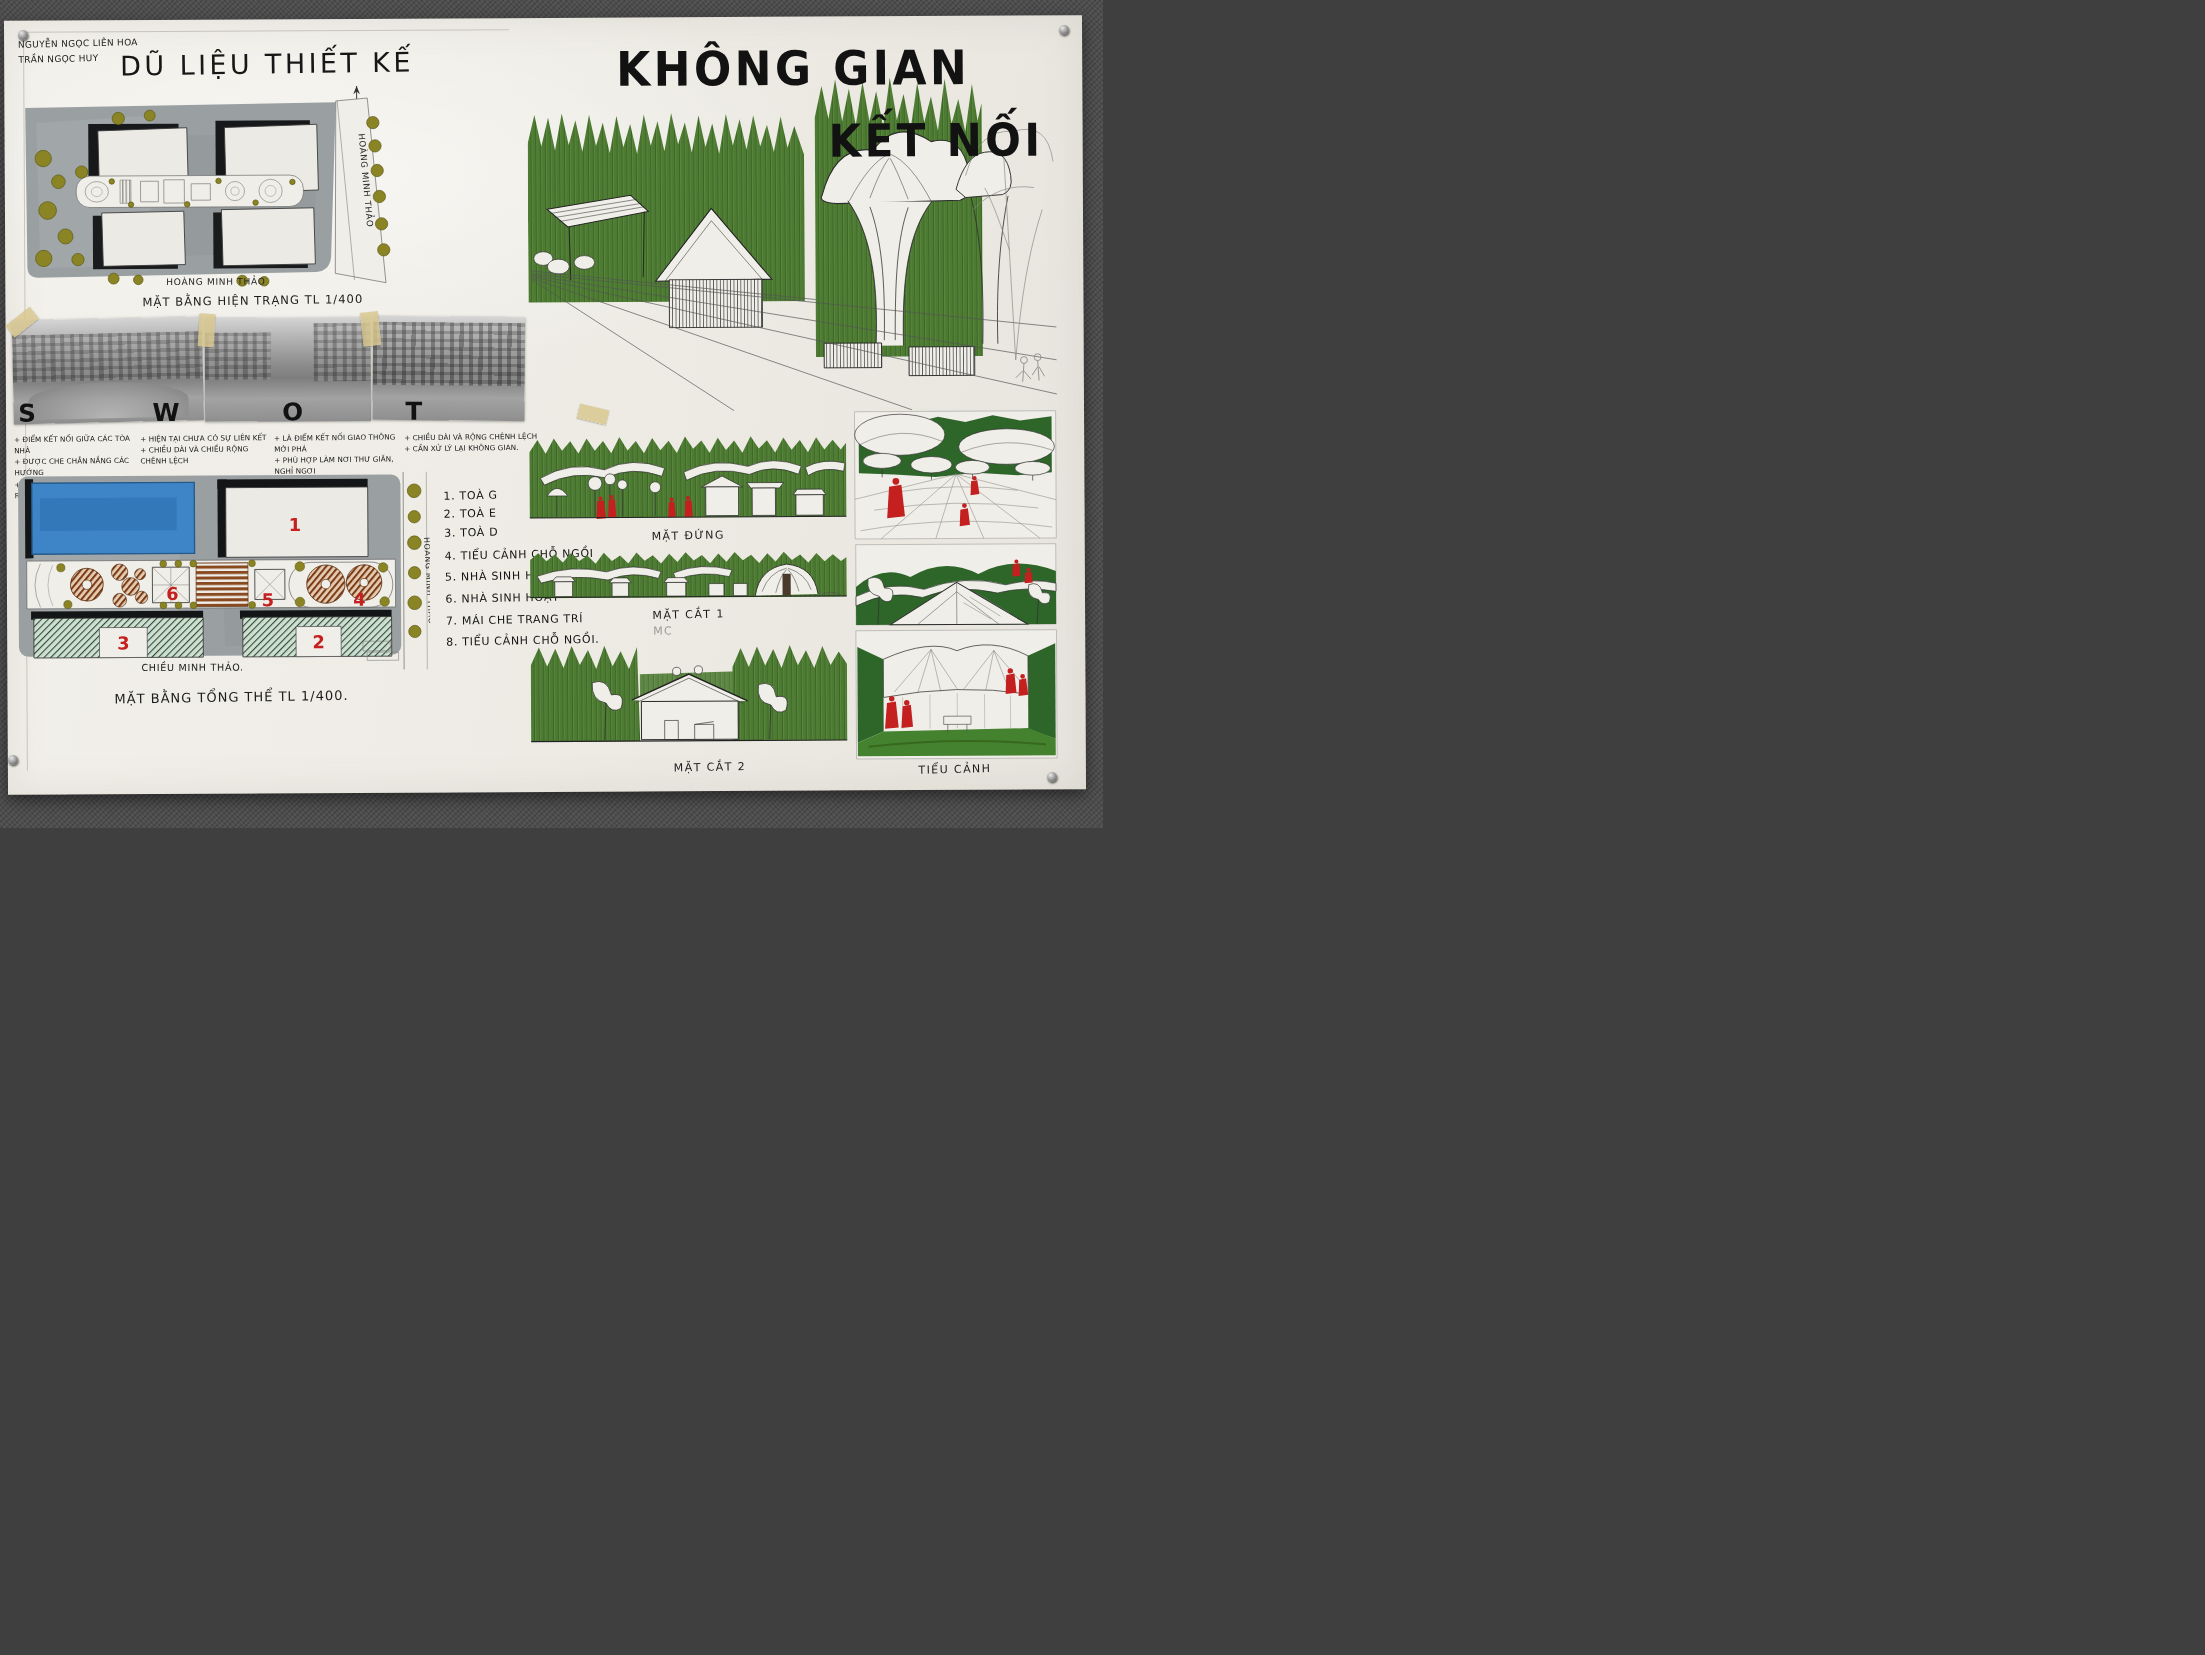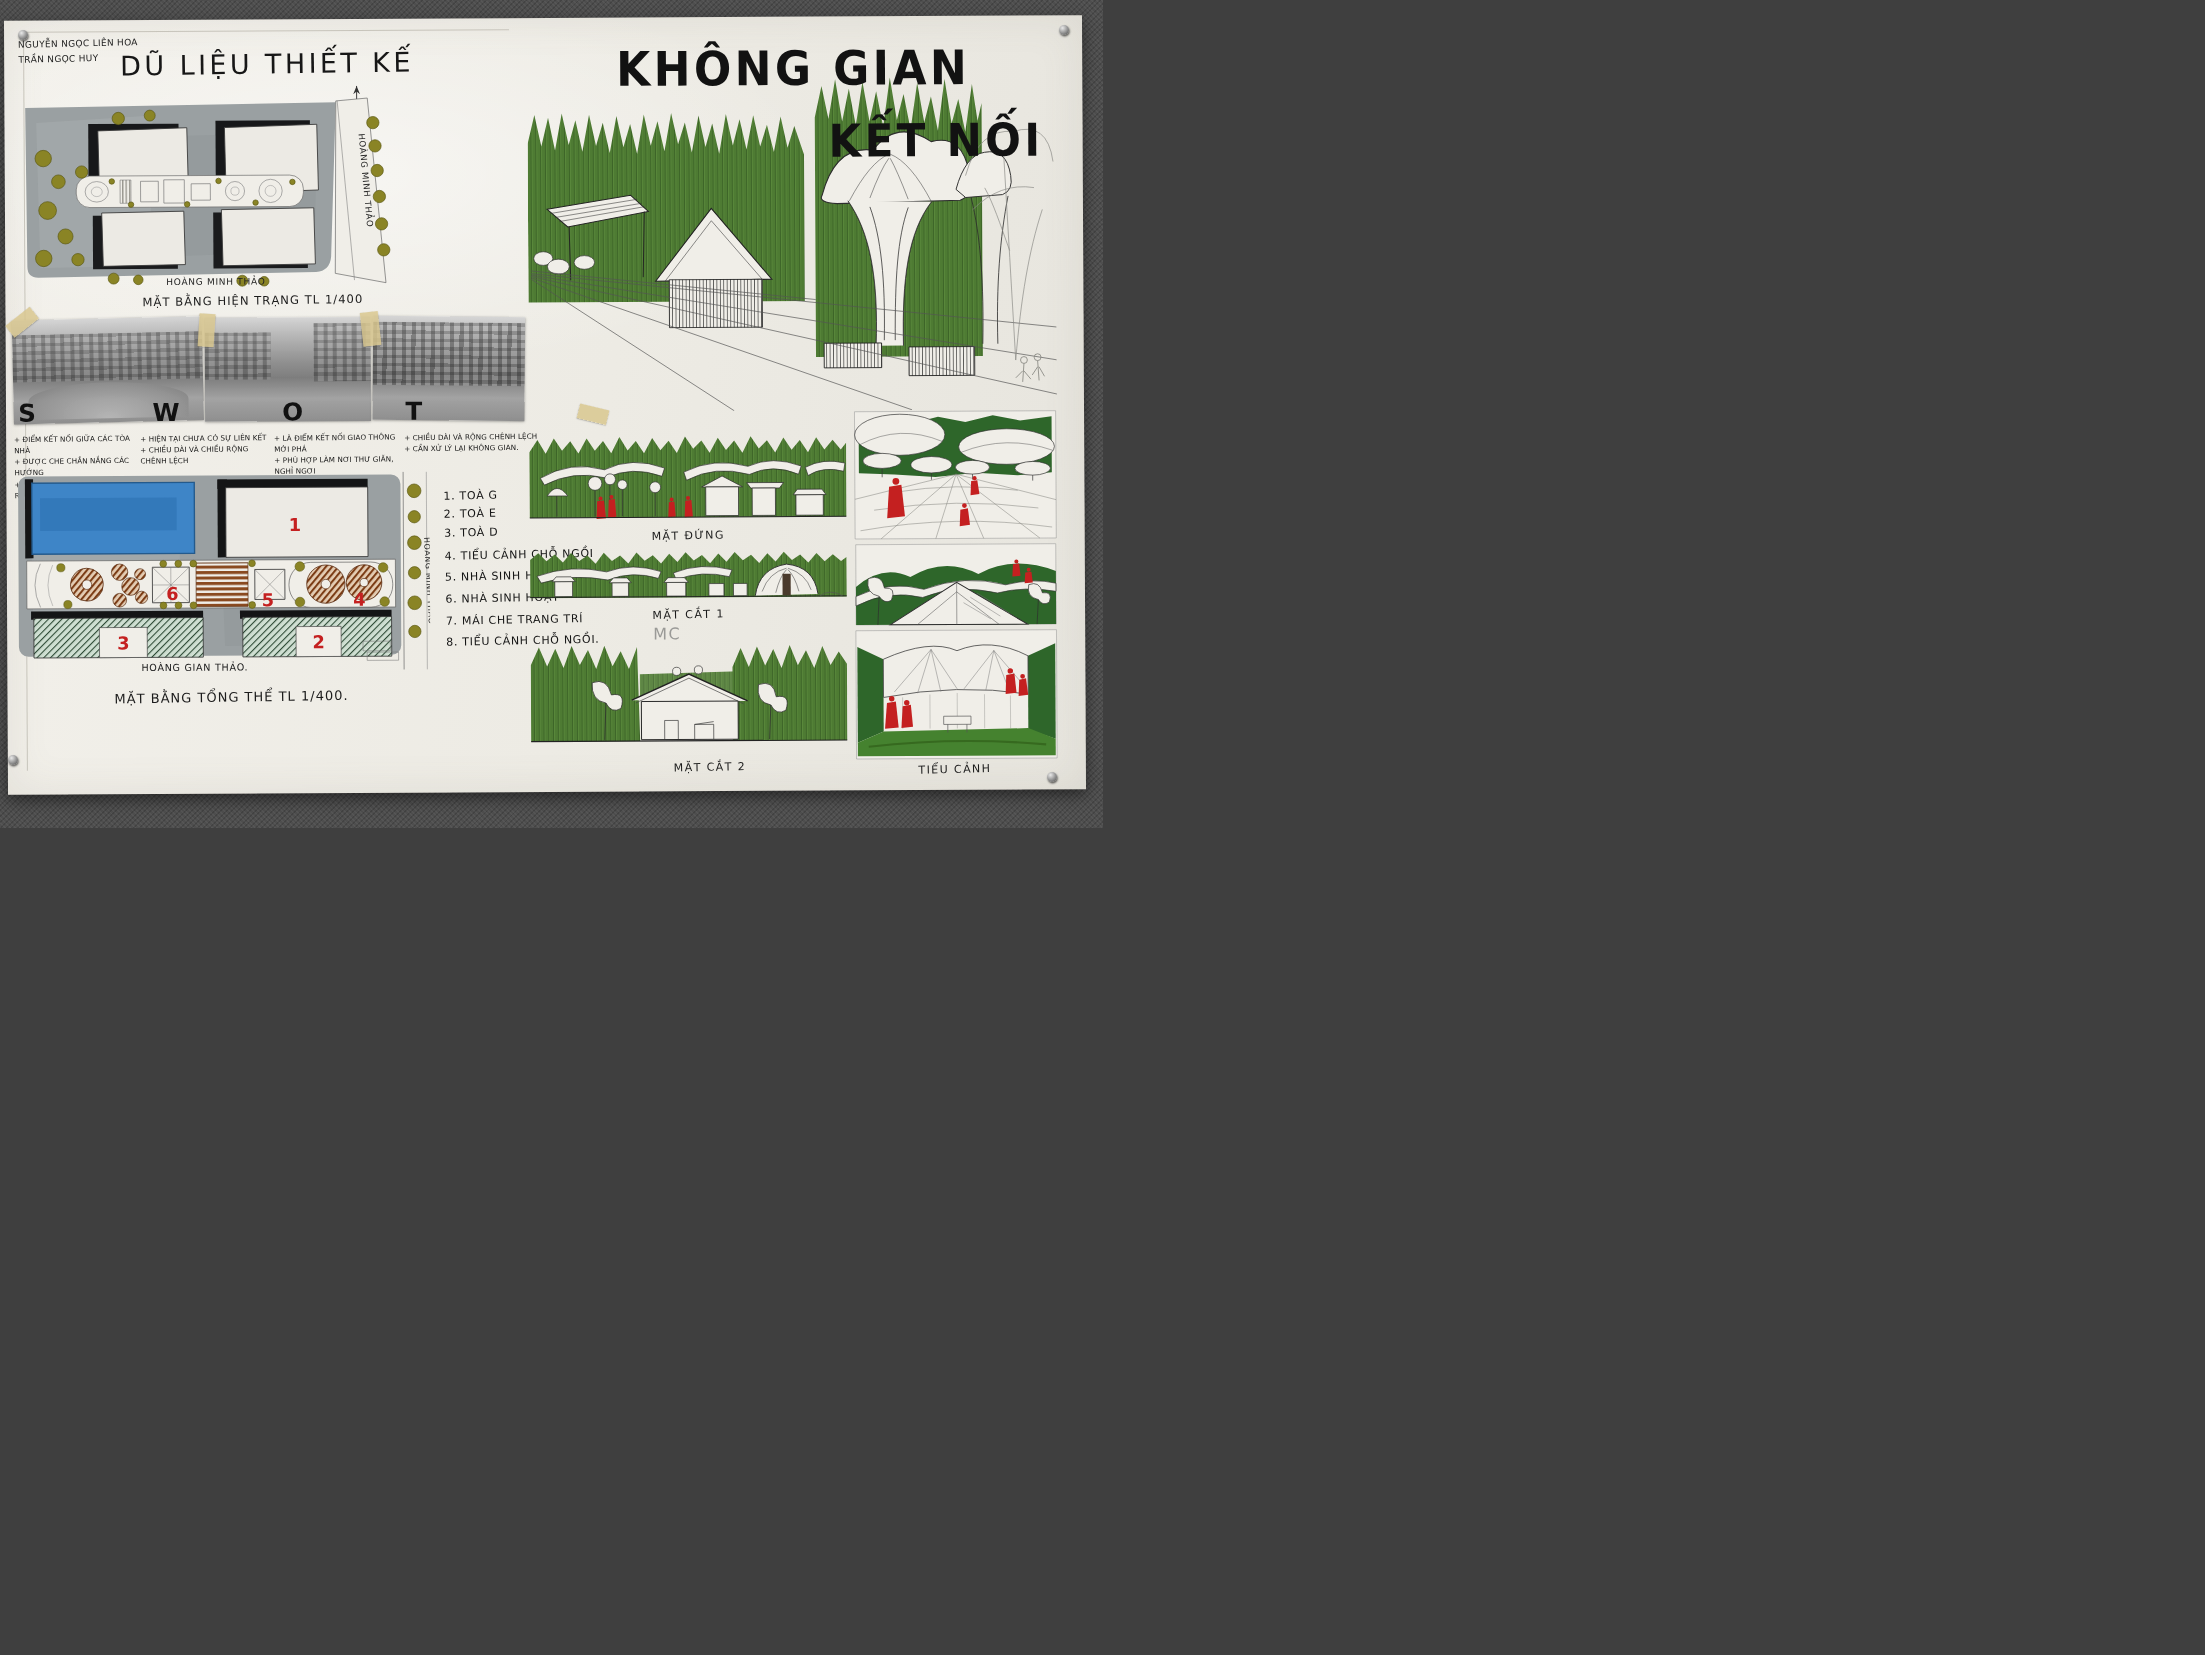--- a/index.html
+++ b/index.html
@@ -47,21 +47,21 @@
     color:#151515;transform:rotate(-.8deg);}
   .legend-item{margin-bottom:6.2px;letter-spacing:0.7px;}
   .legend-item:nth-child(4){margin-top:11px;}
   .legend-item:nth-child(5),.legend-item:nth-child(6){margin-top:9.6px;}
   .legend-item:nth-child(7),.legend-item:nth-child(8){margin-top:9.6px;}
   .main-title{position:absolute;z-index:6;font-weight:700;color:#121212;
     letter-spacing:3.4px;transform:scaleY(1.08);}
   .t1{left:612px;top:26px;font-size:44px;}
   .t2{left:824px;top:100px;font-size:42px;}
   .sec-label{position:absolute;font-size:11px;letter-spacing:1.4px;color:#1b1b1b;text-align:center;transform:rotate(-1deg);}
-  .mc-note{position:absolute;left:646px;top:607px;font-size:16px;color:#9a9a97;letter-spacing:1.4px;}
+  .mc-note{position:absolute;left:646px;top:607px;font-size:11px;color:#9a9a97;letter-spacing:1.4px;}
   .pline{position:absolute;background:#c7c4bb;}
   svg{display:block;}
   .red-num{font-weight:700;fill:#c42020;font-size:26px;}
 </style>
 </head>
 <body>
 
 <div class="wall">
 
   <div class="poster">
@@ -313,21 +313,21 @@
       <div class="legend-item">1. TOÀ G</div>
       <div class="legend-item">2. TOÀ E</div>
       <div class="legend-item">3. TOÀ D</div>
       <div class="legend-item">4. TIỂU CẢNH CHỖ NGỒI</div>
       <div class="legend-item">5. NHÀ SINH HOẠT</div>
       <div class="legend-item">6. NHÀ SINH HOẠT</div>
       <div class="legend-item">7. MÁI CHE TRANG TRÍ</div>
       <div class="legend-item">8. TIỂU CẢNH CHỖ NGỒI.</div>
     </div>
 
-    <div class="smallcap hand" style="left:134px;top:642px;font-size:9.6px;">HOÀNG GIAN THẢO.</div>
+    <div class="smallcap hand" style="left:134px;top:642px;font-size:9.6px;">CHIỀU MINH THẢO.</div>
     <div class="caption hand" style="left:107px;top:670px;font-size:13px;">MẶT BẰNG TỔNG THỂ TL 1/400.</div>
 
     <div class="main-title t1">KHÔNG GIAN</div>
     <div class="main-title t2">KẾT NỐI</div>
 
     <div class="panel" style="left:523px;top:57px;">
       <svg width="528" height="337" viewBox="0 0 772 492">
         <defs>
           <pattern id="ppg" width="7" height="14" patternUnits="userSpaceOnUse">
             <rect width="7" height="14" fill="#4e7b33"></rect>

